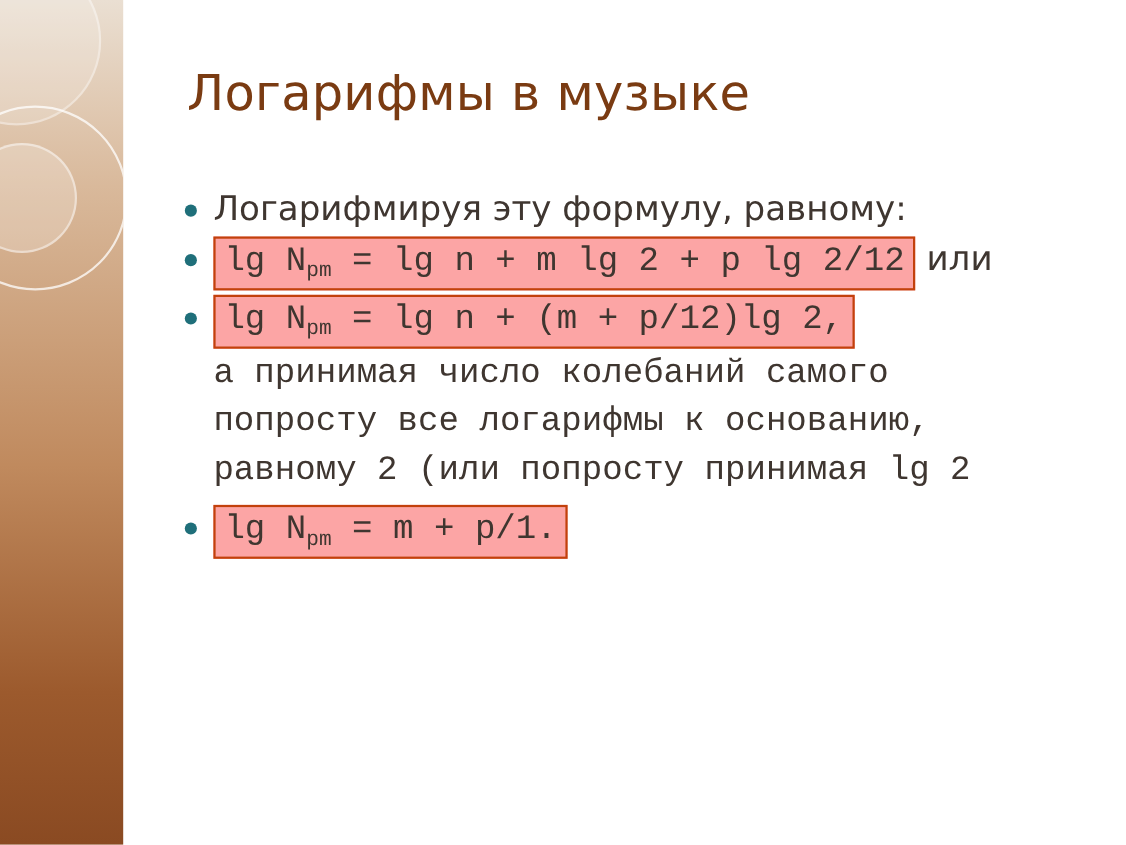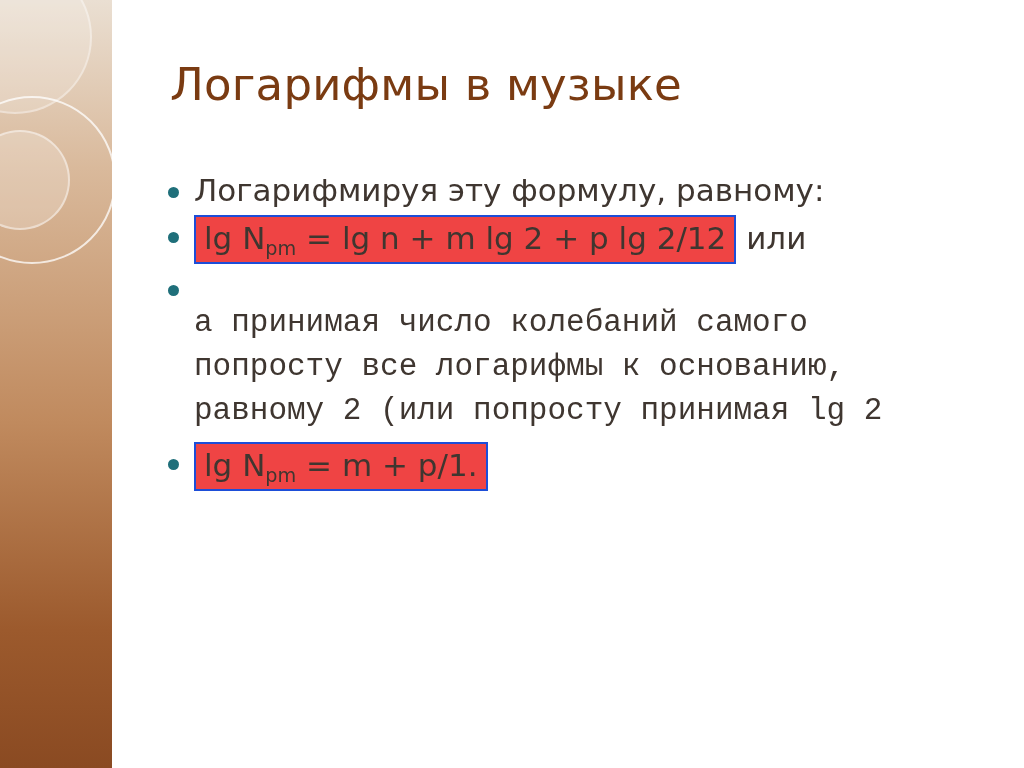--- a/index.html
+++ b/index.html
@@ -102,24 +102,25 @@
   }
   .line-text {
     font-family: "DejaVu Sans", sans-serif;
     font-size: 31px;
     color: #3f3630;
     line-height: 1.32;
     padding-top: 2px;
   }
   .boxed {
     display: inline-block;
-    background: #ef4444;
-    border: 2px solid #1d4ed8;
+    background: #fca5a5;
+    border: 2px solid #c2410c;
     padding: 1px 8px 3px 8px;
     box-sizing: border-box;
+    font-family: Liberation Mono, monospace;
   }
   .plain-para {
     font-family: Liberation Mono, monospace;
     font-size: 31px;
     color: #3f3630;
     line-height: 1.36;
     margin-left: 26px;
     margin-top: 2px;
     margin-bottom: 2px;
   }
@@ -153,20 +154,23 @@
 
     <div class="bullet-row">
       <div class="bullet"><span></span></div>
       <div class="line-text">
         <span class="boxed"><span>lg N</span><sub>pm</sub><span> = lg n + m lg 2 + p lg 2/12</span></span><span> или</span>
       </div>
     </div>
 
     <div class="bullet-row">
       <div class="bullet"><span></span></div>
+      <div class="line-text">
+        <span class="boxed"><span>lg N</span><sub>pm</sub><span> = lg n + (m + p/12)lg 2,</span></span>
+      </div>
     </div>
 
     <div class="plain-para">а принимая число колебаний самого</div>
     <div class="plain-para">попросту все логарифмы к основанию,</div>
     <div class="plain-para">равному 2 (или попросту принимая lg 2</div>
 
     <div class="spacer-sm"></div>
 
     <div class="bullet-row">
       <div class="bullet"><span></span></div>

